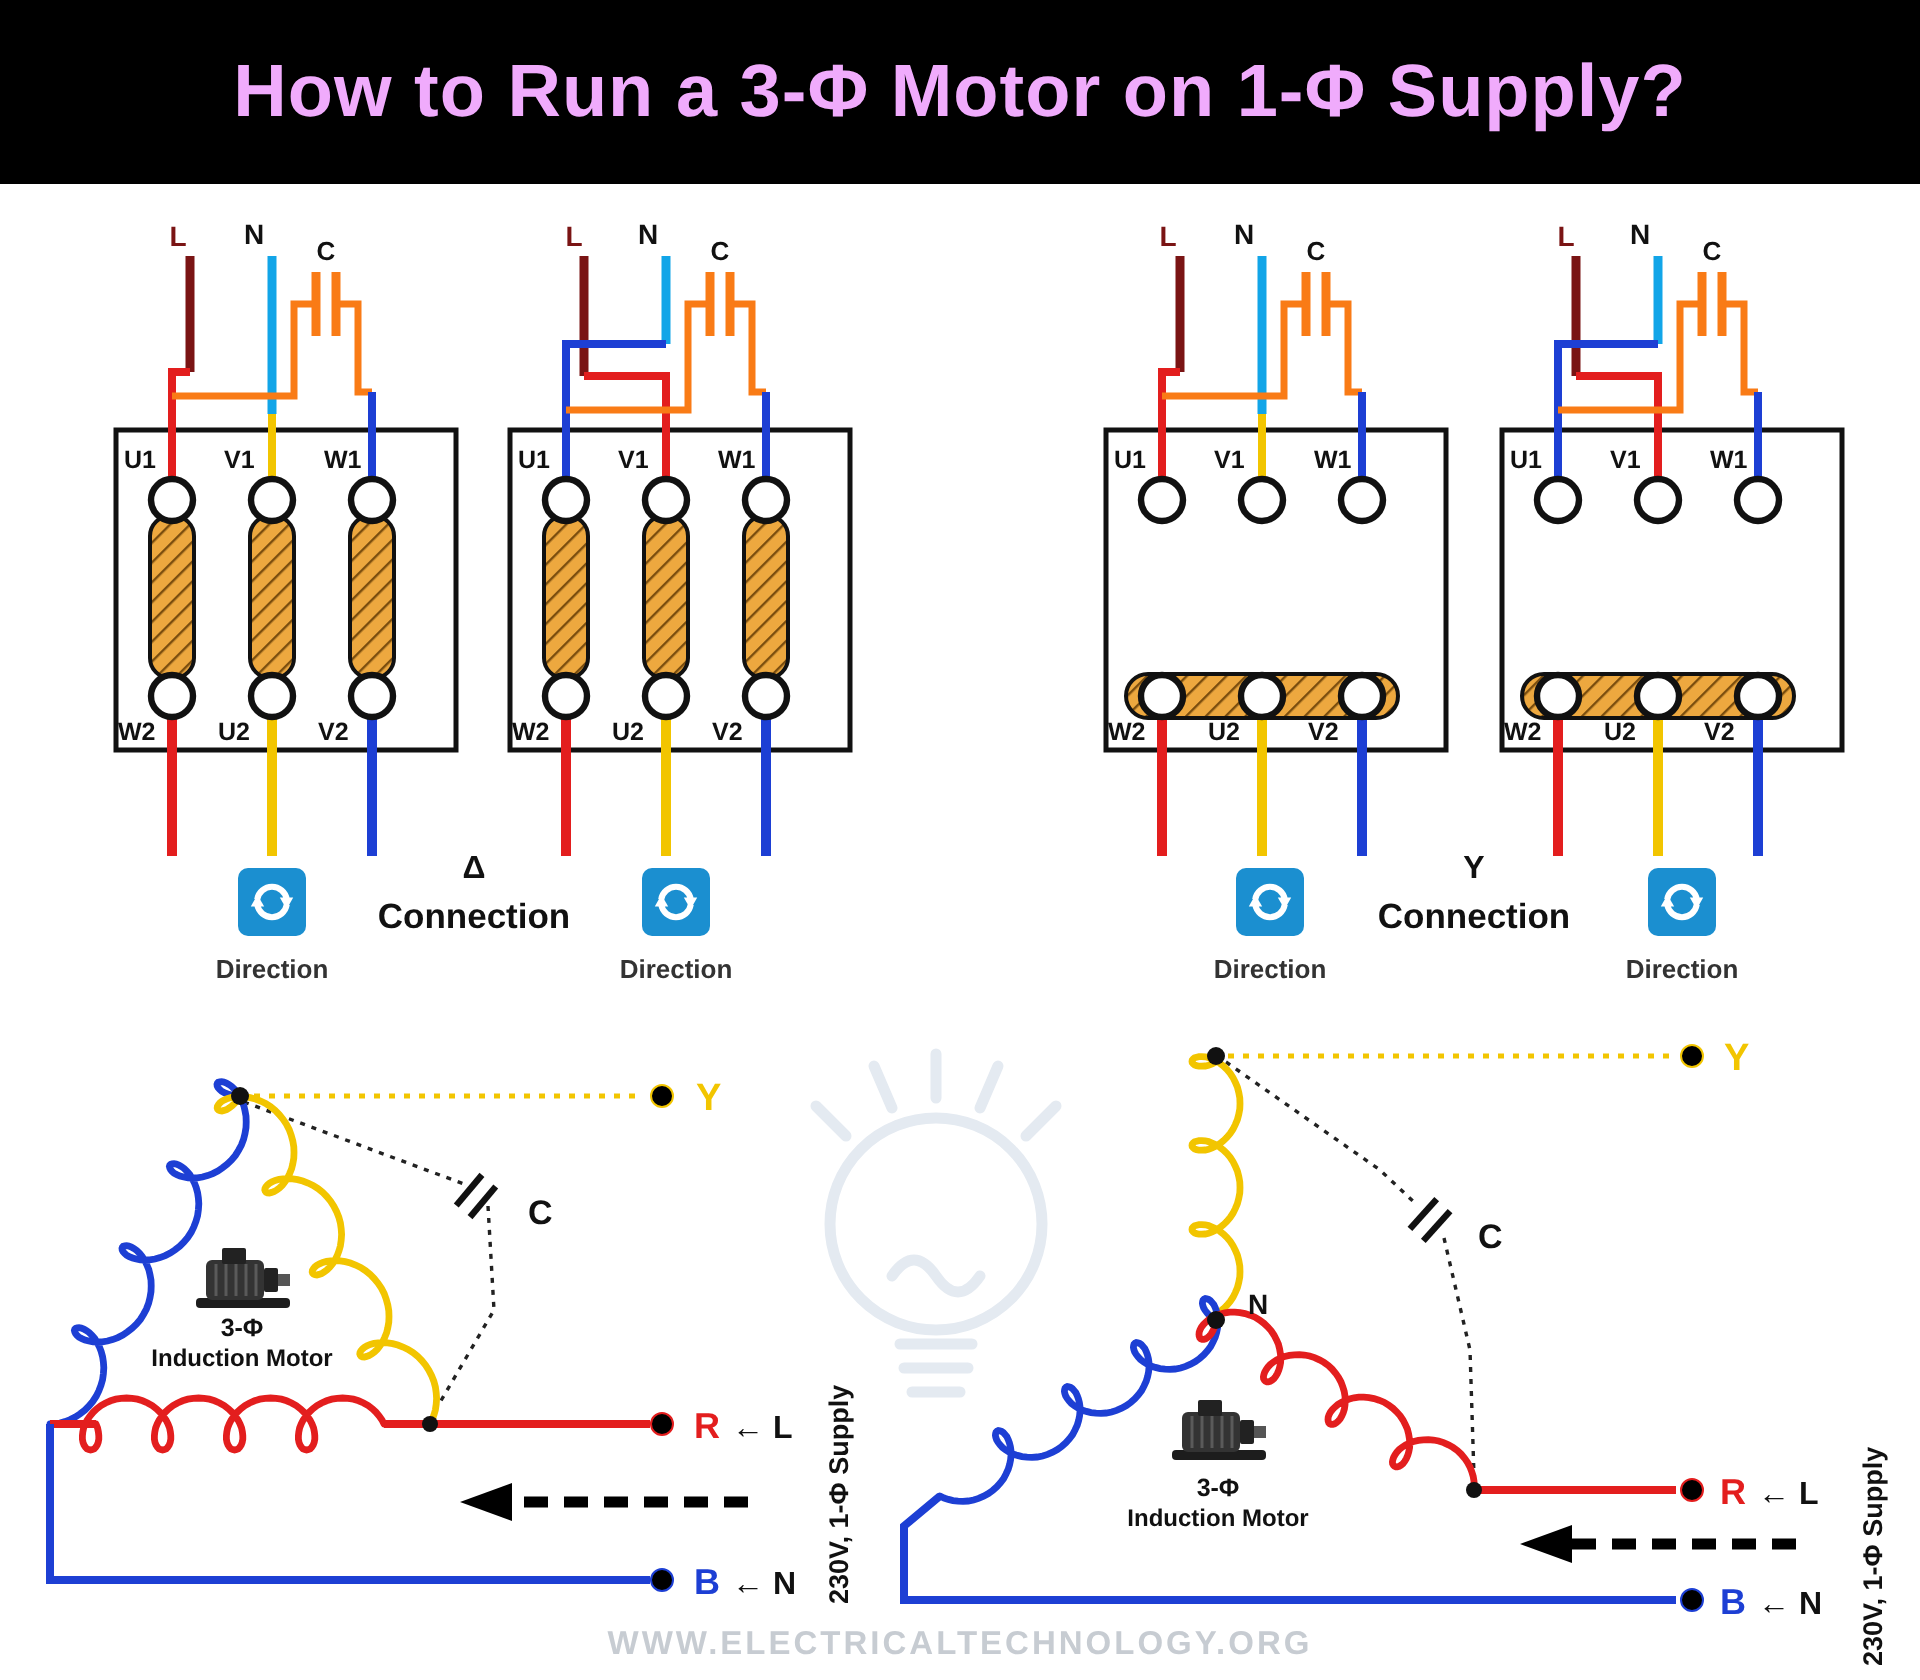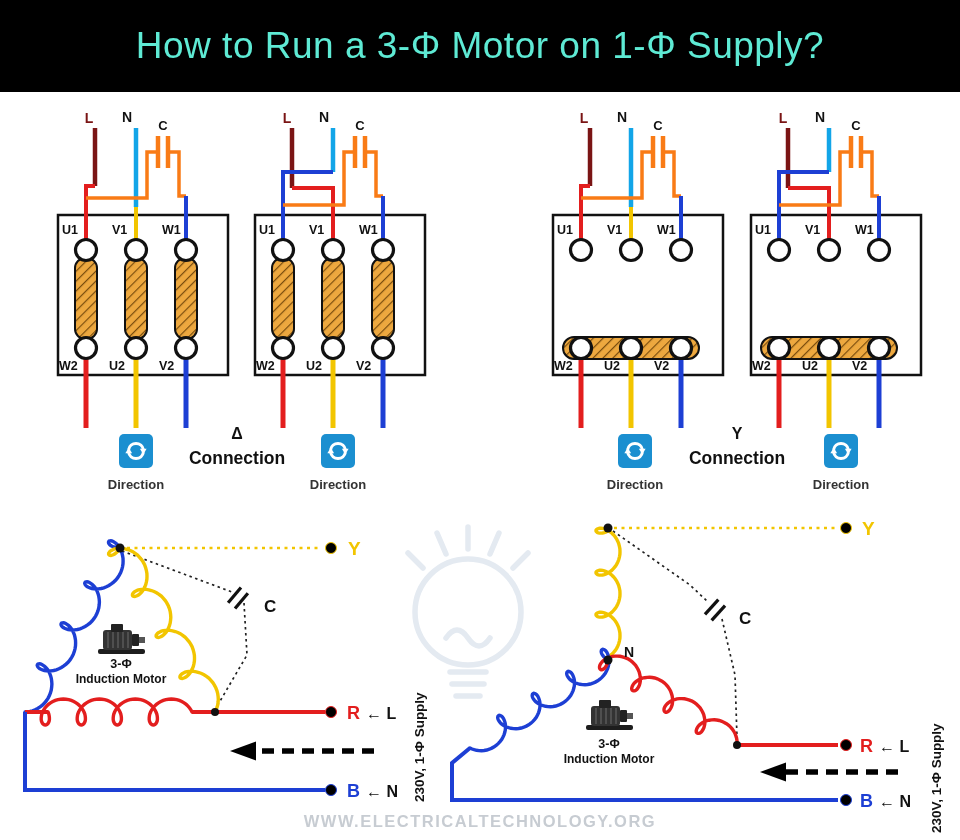--- a/index.html
+++ b/index.html
@@ -1,18 +1,18 @@
 <!DOCTYPE html>
 <html><head>
 <meta charset="utf-8">
 <style>
   html,body{margin:0;padding:0;background:#fff;width:960px;height:840px;overflow:hidden;}
   .page{position:relative;width:960px;height:840px;font-family:"Liberation Sans",sans-serif;}
   .header{width:960px;height:92px;background:#000;display:flex;align-items:center;justify-content:center;}
-  .header h1{margin:0;color:#5eead4;font-size:37px;font-weight:400;letter-spacing:.5px;font-family:"Liberation Sans",sans-serif;}
+  .header h1{margin:0;color:#f0abfc;font-size:37px;font-weight:700;letter-spacing:.5px;font-family:"Liberation Sans",sans-serif;}
   svg{display:block;}
   svg text{font-family:"Liberation Sans",sans-serif;font-weight:bold;}
   .wL{stroke:#7a1414;stroke-width:4.5;fill:none}
   .wN{stroke:#12a5e8;stroke-width:4.5;fill:none}
   .wC{stroke:#f97b16;stroke-width:3.5;fill:none}
   .plate{stroke:#f97b16;stroke-width:4.5}
   .wR{stroke:#e31e1e;stroke-width:4;fill:none}
   .wY{stroke:#f2c500;stroke-width:4;fill:none}
   .wB{stroke:#1d3fd4;stroke-width:4;fill:none}
   .wR5{stroke:#e31e1e;stroke-width:5;fill:none}

